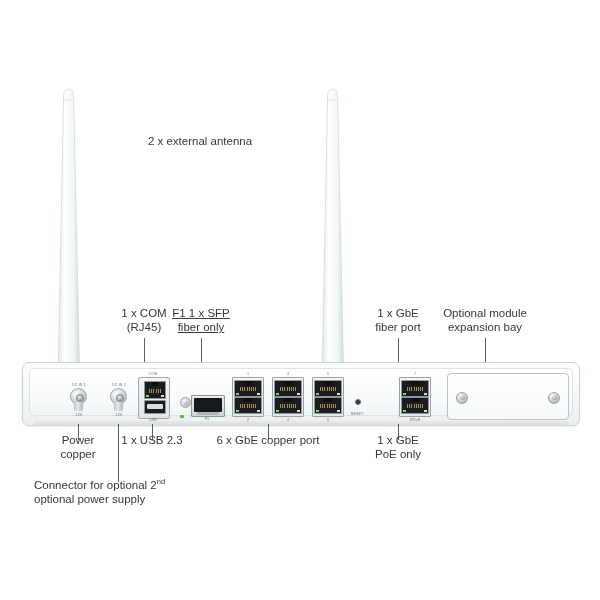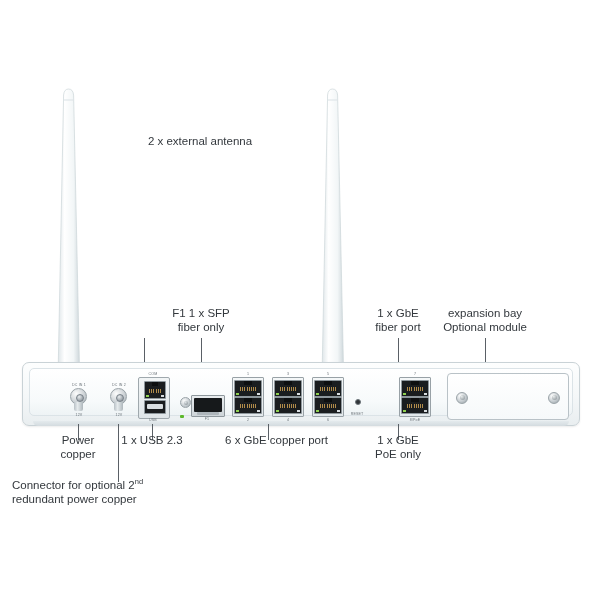--- a/index.html
+++ b/index.html
@@ -194,37 +194,41 @@
       </defs>
       <path d="M20.5 3 Q25 3 25.6 9 L31.5 282 Q31.5 288 25 288 L16 288 Q9.5 288 10.2 282 L15.6 9 Q16.2 3 20.5 3 Z" fill="url(#antGradB)" stroke="#ccd5d9" stroke-width="0.7"></path>
       <path d="M15.9 14 L25.2 14" stroke="#dde4e7" stroke-width="1.1"></path>
     </svg>
   </div>
 
   <div class="callout" style="left:80px;top:90px;width:240px;margin-top:44px;">
     <div>2 x external antenna</div>
   </div>
 
+  <div class="callout" style="left:84px;top:306px;width:120px;">
+    <div>1 x COM</div>
+    <div>(RJ45)</div>
+  </div>
   <div class="leader" style="left:144px;top:338px;height:34px;"></div>
 
-  <div class="callout" style="left:141px;top:306px;width:120px;">
+  <div class="callout" style="left:141px;top:306px;width:120px;text-decoration:underline;">
     <div>F1 1 x SFP</div>
     <div>fiber only</div>
   </div>
   <div class="leader" style="left:201px;top:338px;height:52px;"></div>
 
   <div class="callout" style="left:338px;top:306px;width:120px;">
     <div>1 x GbE</div>
     <div>fiber port</div>
   </div>
   <div class="leader" style="left:398px;top:338px;height:34px;"></div>
 
   <div class="callout" style="left:425px;top:306px;width:120px;">
+    <div>Optional module</div>
     <div>expansion bay</div>
-    <div>Optional module</div>
   </div>
   <div class="leader" style="left:485px;top:338px;height:24px;"></div>
 
   <div class="chassis" style="left:22px;top:362px;width:556px;height:62px;">
     <div class="chassis-inner"></div>
     <div class="chassis-foot"></div>
 
     <div class="plabel" style="left:56px;top:20px;">DC IN 1</div>
     <div class="dc" style="left:47px;top:25px;">
       <div class="ring"></div>
@@ -325,32 +329,32 @@
   <div class="leader" style="left:118px;top:424px;height:58px;"></div>
   <div class="leader" style="left:152px;top:424px;height:16px;"></div>
   <div class="leader" style="left:268px;top:424px;height:16px;"></div>
   <div class="leader" style="left:398px;top:424px;height:16px;"></div>
 
   <div class="callout" style="left:38px;top:433px;width:80px;">
     <div>Power</div>
     <div>copper</div>
   </div>
 
-  <div class="callout left" style="left:12px;top:478px;width:220px;">
+  <div class="callout left" style="left:34px;top:478px;width:220px;">
     <div>
       <span>Connector for optional 2</span><sup>nd</sup>
     </div>
-    <div>redundant power copper</div>
+    <div>optional power supply</div>
   </div>
 
   <div class="callout" style="left:102px;top:433px;width:100px;">
     <div>1 x USB 2.3</div>
   </div>
 
-  <div class="callout" style="left:208px;top:433px;width:120px;text-align:right;">
+  <div class="callout" style="left:208px;top:433px;width:120px;">
     <div>6 x GbE copper port</div>
   </div>
 
   <div class="callout" style="left:348px;top:433px;width:100px;">
     <div>1 x GbE</div>
     <div>PoE only</div>
   </div>
 
 </div>
 

